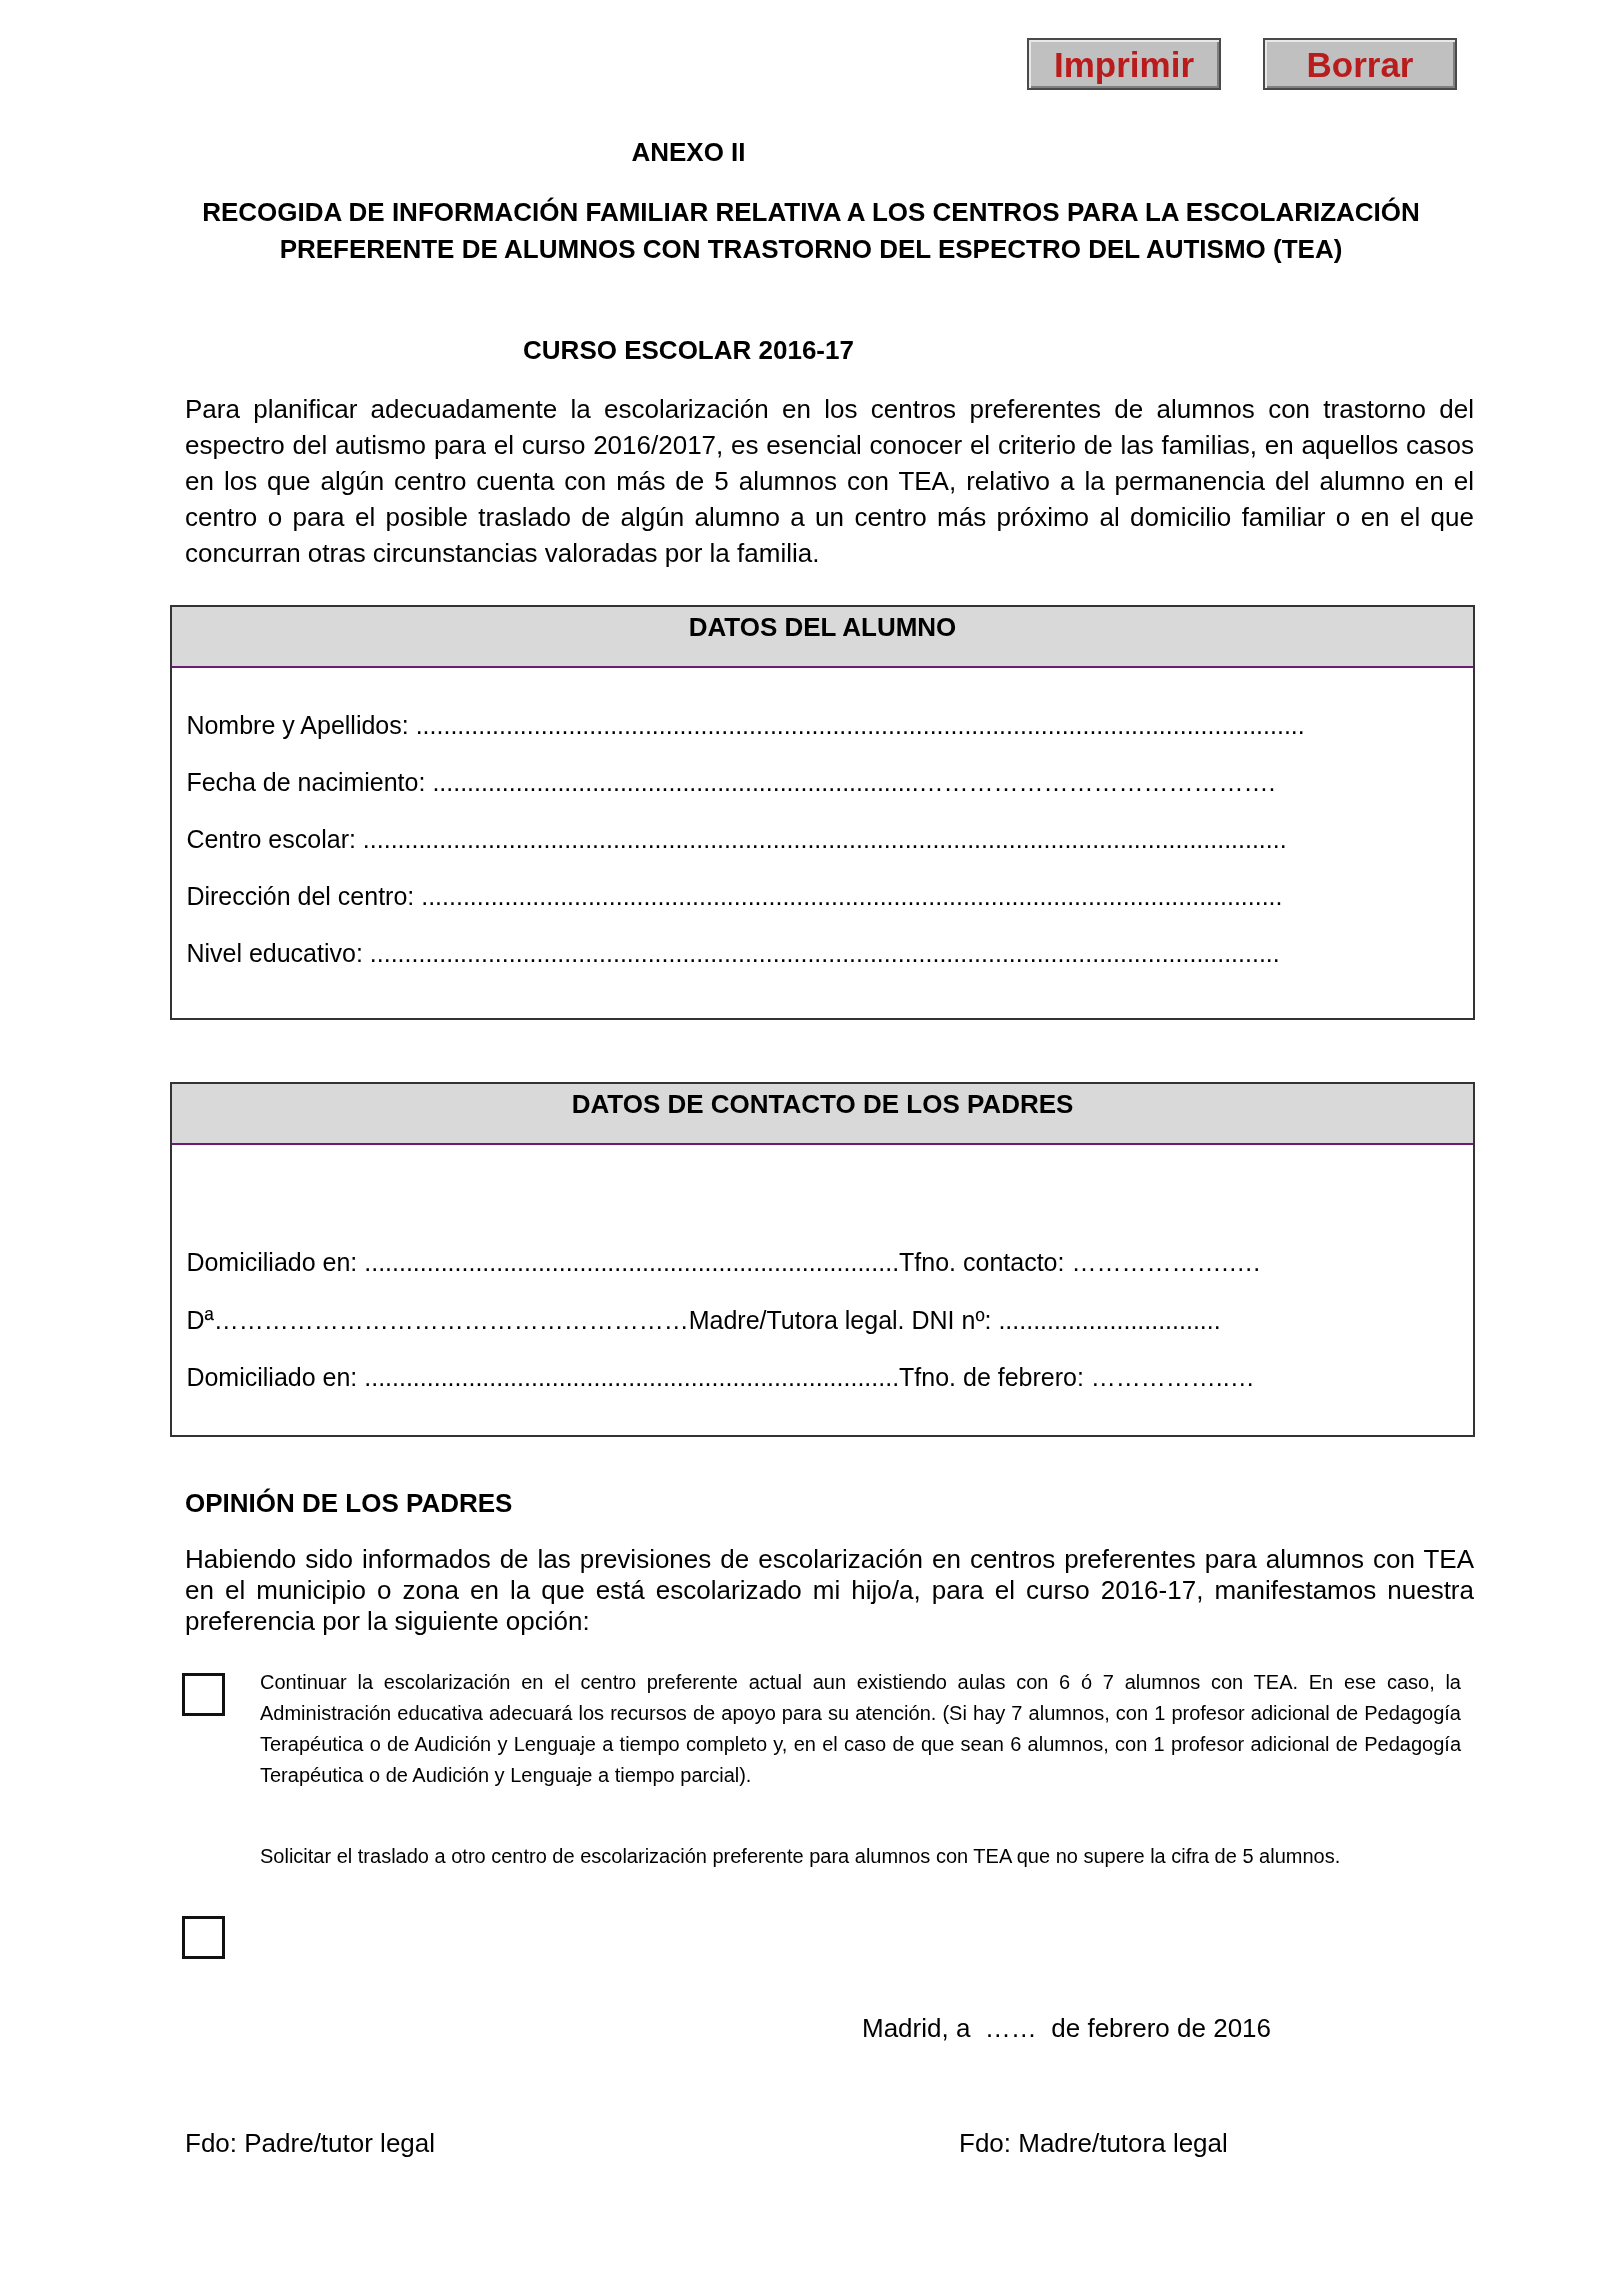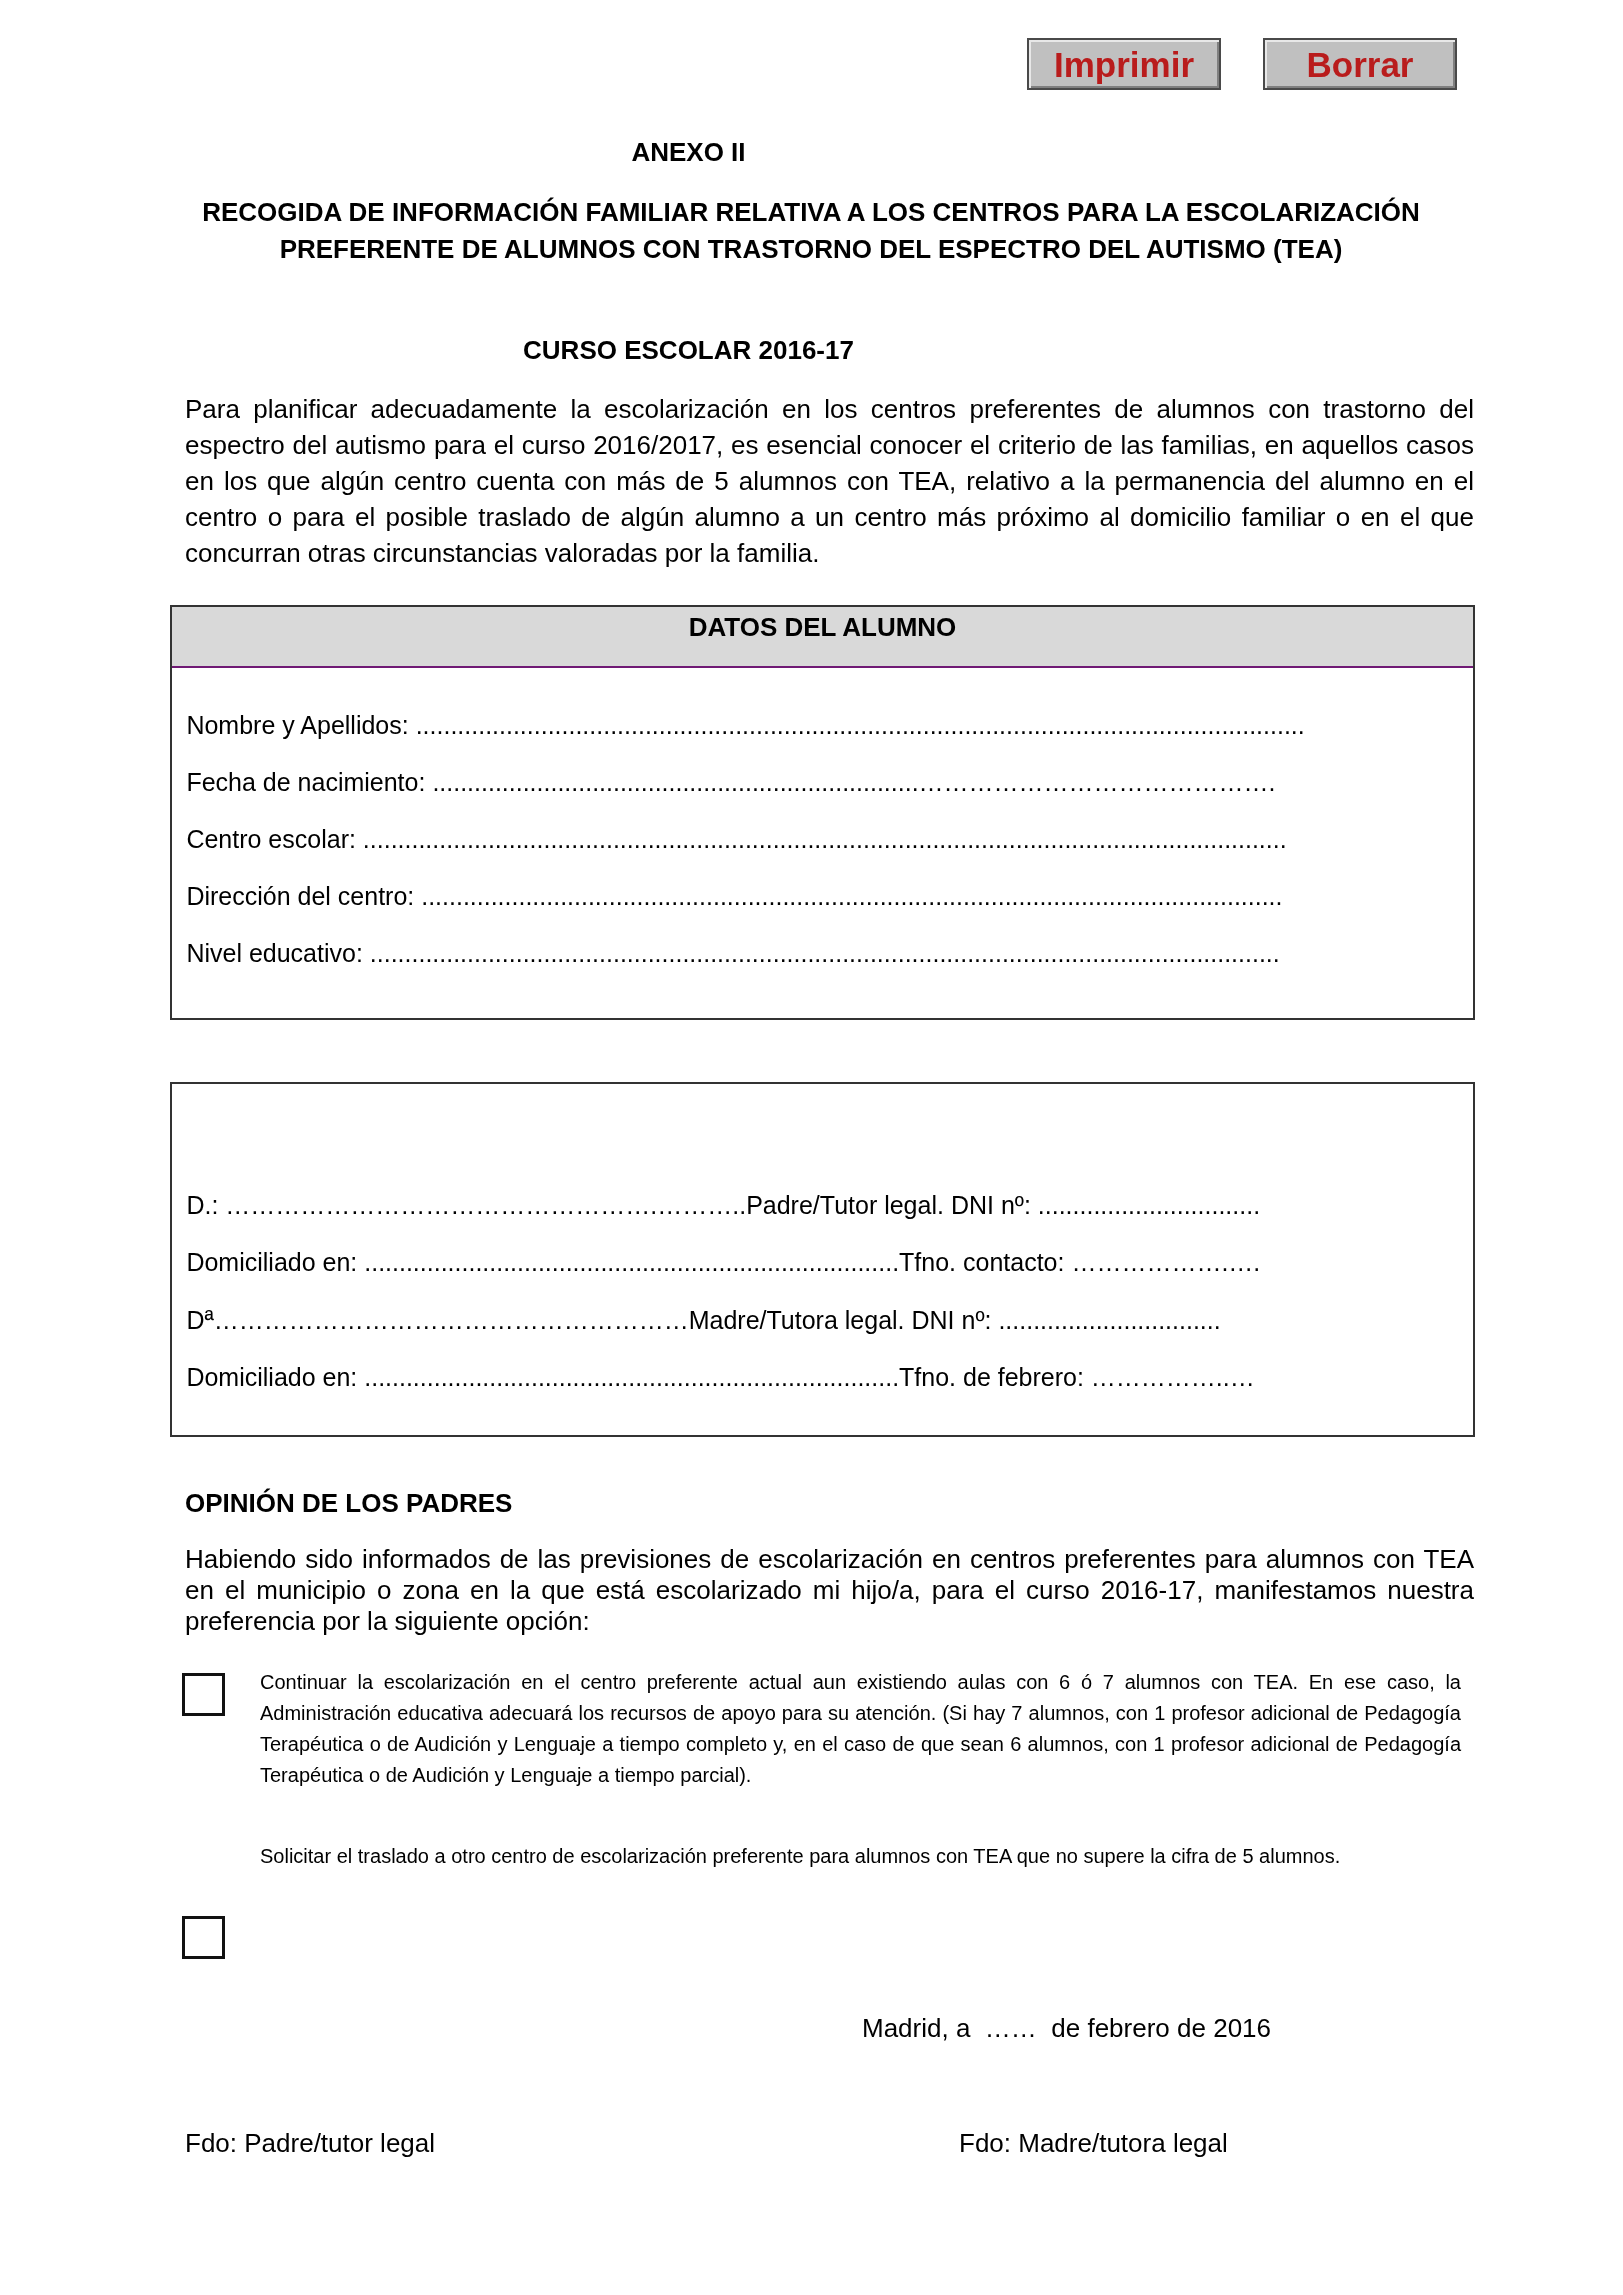--- a/index.html
+++ b/index.html
@@ -104,23 +104,21 @@
   </div>
   <div class="field" style="top:273px">
     <span>Dirección del centro: </span><span>............................................................................................................................</span>
   </div>
   <div class="field" style="top:330px">
     <span>Nivel educativo: </span><span>...................................................................................................................................</span>
   </div>
 </div>
 
 <div id="box-parents" class="box">
-  <div class="field" style="top:105px">
-    <span>D.: </span><span>…………………………………………….………..</span><span>Padre/Tutor legal. DNI nº:  </span><span>................................</span>
-  </div>
+  <div class="box-head">DATOS DE CONTACTO DE LOS PADRES</div>
   <div class="field" style="top:162px">
     <span>Domiciliado en: </span><span>.............................................................................</span><span>Tfno. contacto: </span><span>……………….….</span>
   </div>
   <div class="field" style="top:220px">
     <span>Dª</span><span>…………………………………………………</span><span>Madre/Tutora legal. DNI nº: </span><span>................................</span>
   </div>
   <div class="field" style="top:277px">
     <span>Domiciliado en: </span><span>.............................................................................</span><span>Tfno. de febrero: </span><span>……………..…</span>
   </div>
 </div>

